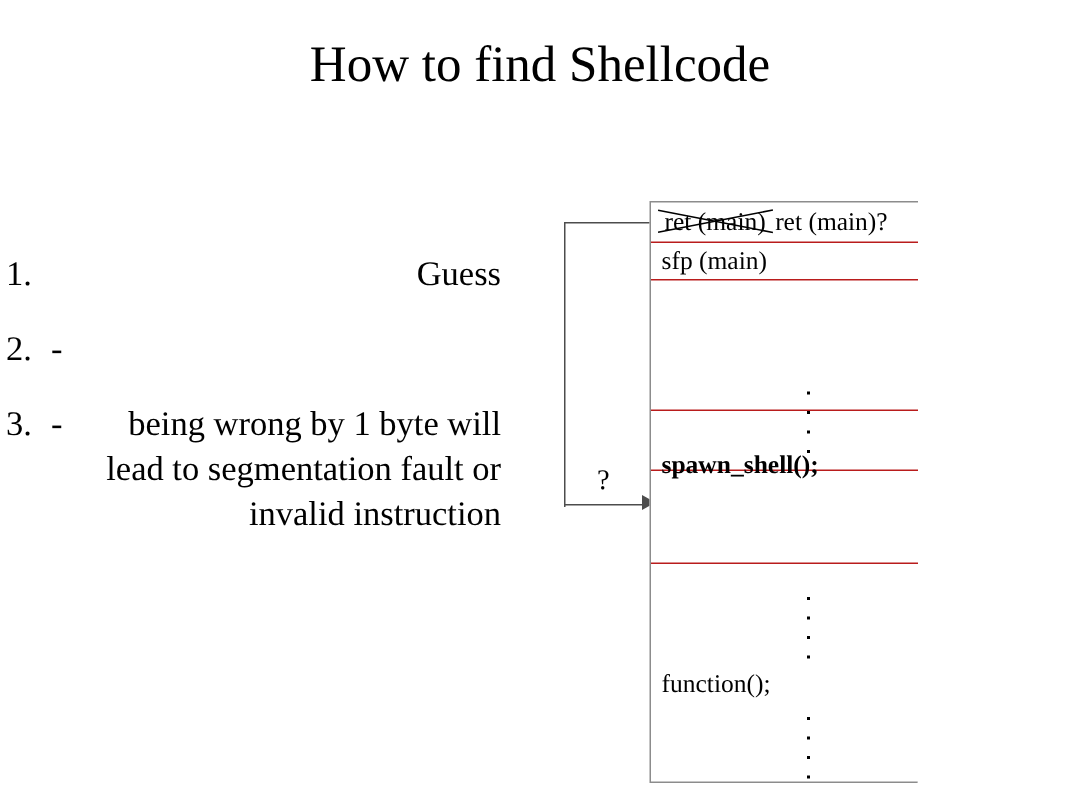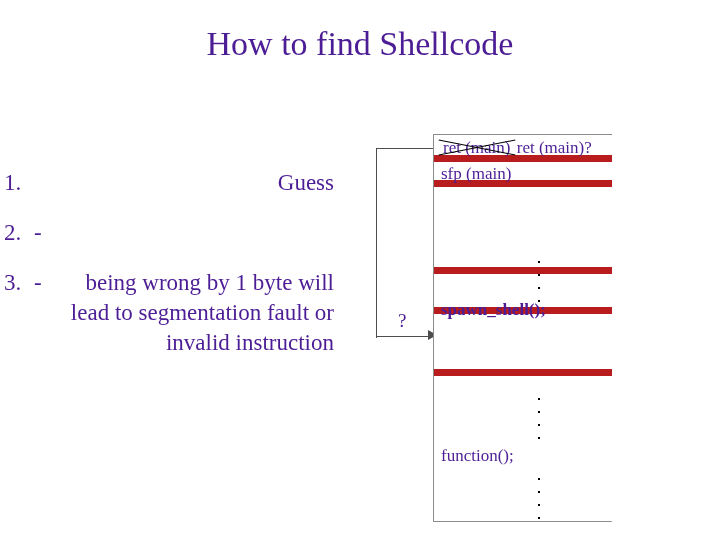--- a/index.html
+++ b/index.html
@@ -7,21 +7,21 @@
     padding: 0;
     background: #ffffff;
   }
   #slide {
     position: relative;
     width: 612px;
     height: 540px;
     background: #ffffff;
     overflow: hidden;
     font-family: "Liberation Serif", "DejaVu Serif", serif;
-    color: #4c1d95;
+    color: #000000;
     border-radius: 21px;
   }
 
   
   .slide-title {
     position: absolute;
     left: 0;
     top: 22px;
     width: 720px;
     text-align: center;
@@ -71,21 +71,21 @@
     height: 388px;
     border: 1px solid #8c8c8c;
     box-sizing: border-box;
     background: #ffffff;
   }
   .stack-cell {
     position: absolute;
     left: 0;
     width: 100%;
     box-sizing: border-box;
-    border-bottom: 7px solid #b91c1c;
+    border-bottom: 1px solid #b91c1c;
     font-size: 17px;
     line-height: 20px;
   }
   .cell-label {
     position: absolute;
     left: 7px;
     white-space: nowrap;
   }
 
   

